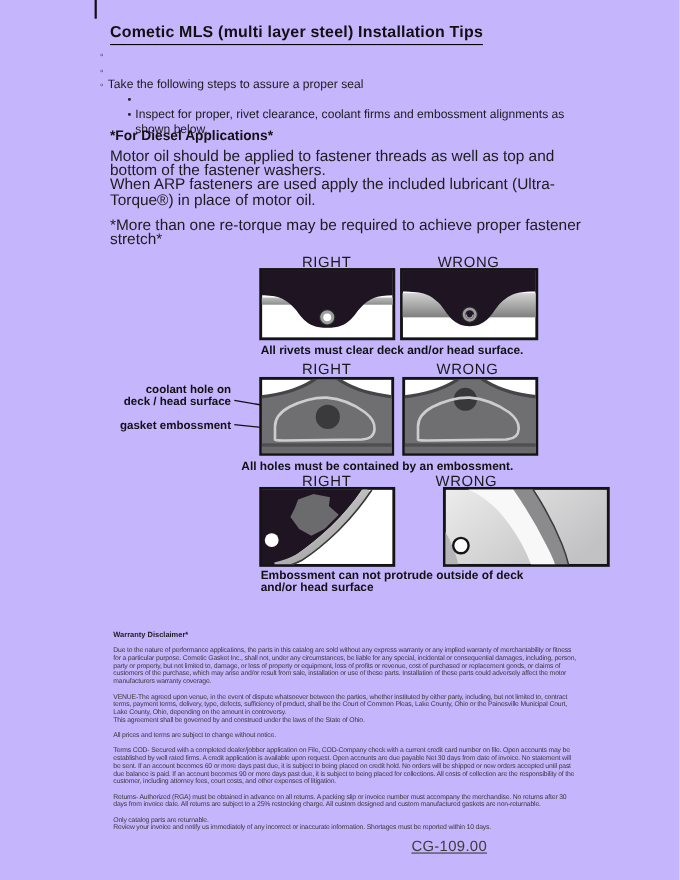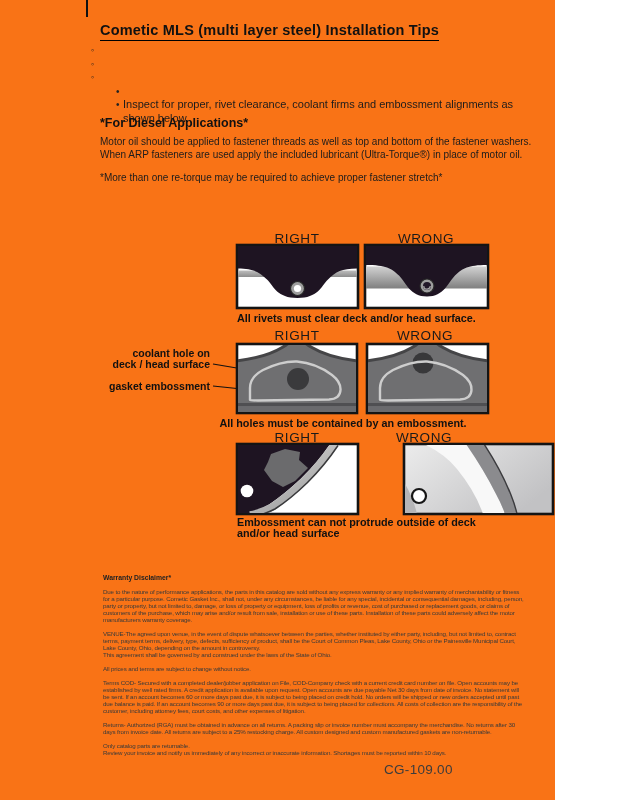--- a/index.html
+++ b/index.html
@@ -1,62 +1,63 @@
 <!DOCTYPE html>
 <html><head>
 <meta charset="utf-8">
 <style>
   html,body{margin:0;padding:0;background:#ffffff;}
   .page{
-    position:relative;width:555px;height:800px;background:#f97316;overflow:hidden;
+    position:relative;width:618px;height:800px;background:#c4b5fd;overflow:hidden;
     font-family:"Liberation Sans",sans-serif;color:#1c1c1c;
   }
   .edge-mark{position:absolute;left:86px;top:0;width:2px;height:17px;background:#111;}
   .title{
     position:absolute;left:100px;top:22px;margin:0;
     font-size:14.5px;font-weight:700;letter-spacing:.2px;
     border-bottom:1.6px solid #000;padding-bottom:2px;display:inline-block;color:#111;
   }
   .tips{position:absolute;left:91px;top:44px;width:450px;font-size:11px;line-height:13.6px;}
   .tip-row{display:flex;align-items:flex-start;}
   .tip-row .m{width:7px;flex:0 0 7px;font-size:9px;line-height:13.6px;color:#222;}
   .tip-row.l2{padding-left:25px;}
   .tip-row.l2 .m{font-size:10px;}
   .diesel{position:absolute;left:100px;top:116px;width:436px;}
   .diesel h2{margin:0 0 5px;font-size:12.5px;font-weight:700;color:#111;}
-  .diesel p{margin:0 0 10px;font-size:10px;line-height:13.2px;white-space:pre-line;}
+  .diesel p{margin:0 0 10px;font-size:14px;line-height:13.2px;white-space:pre-line;}
   .diesel p.note{margin:2px 0 0;}
   .dia{position:absolute;}
   .dia text{font-family:"Liberation Sans",sans-serif;fill:#1a1a1a;}
   .dia .rw-label{font-size:13.5px;letter-spacing:.6px;}
   .dia .caption{font-size:10.8px;font-weight:700;fill:#111;}
   .dia .ann{font-size:10.5px;font-weight:700;fill:#111;}
   .warranty{position:absolute;left:103px;top:574px;width:424px;color:#3a3a3a;}
   .warranty h3{margin:0 0 7px;font-size:6.8px;font-weight:700;color:#222;}
   .warranty p{margin:0 0 7px;font-size:6.2px;line-height:7px;letter-spacing:-0.15px;white-space:pre-line;}
-  .footer{position:absolute;left:384px;top:762px;font-size:13.5px;color:#3c3c3c;letter-spacing:.3px;}
+  .footer{position:absolute;left:374px;top:762px;font-size:13.5px;color:#3c3c3c;letter-spacing:.3px;text-decoration:underline;}
 </style>
 </head>
 <body>
 
 <div class="page">
 
   <div class="edge-mark"></div>
 
   <h1 class="title">Cometic MLS (multi layer steel) Installation Tips</h1>
 
   <div class="tips">
     <div class="tip-row l1">
         <span class="m">◦</span>
       </div>
     <div class="tip-row l1">
         <span class="m">◦</span>
       </div>
     <div class="tip-row l1">
         <span class="m">◦</span>
+        <span>Take the following steps to assure a proper seal</span>
       </div>
     <div class="tip-row l2">
         <span class="m">•</span>
       </div>
     <div class="tip-row l2">
         <span class="m">•</span>
         <span>Inspect for proper, rivet clearance, coolant firms and embossment alignments as shown below.</span>
       </div>
   </div>
 

